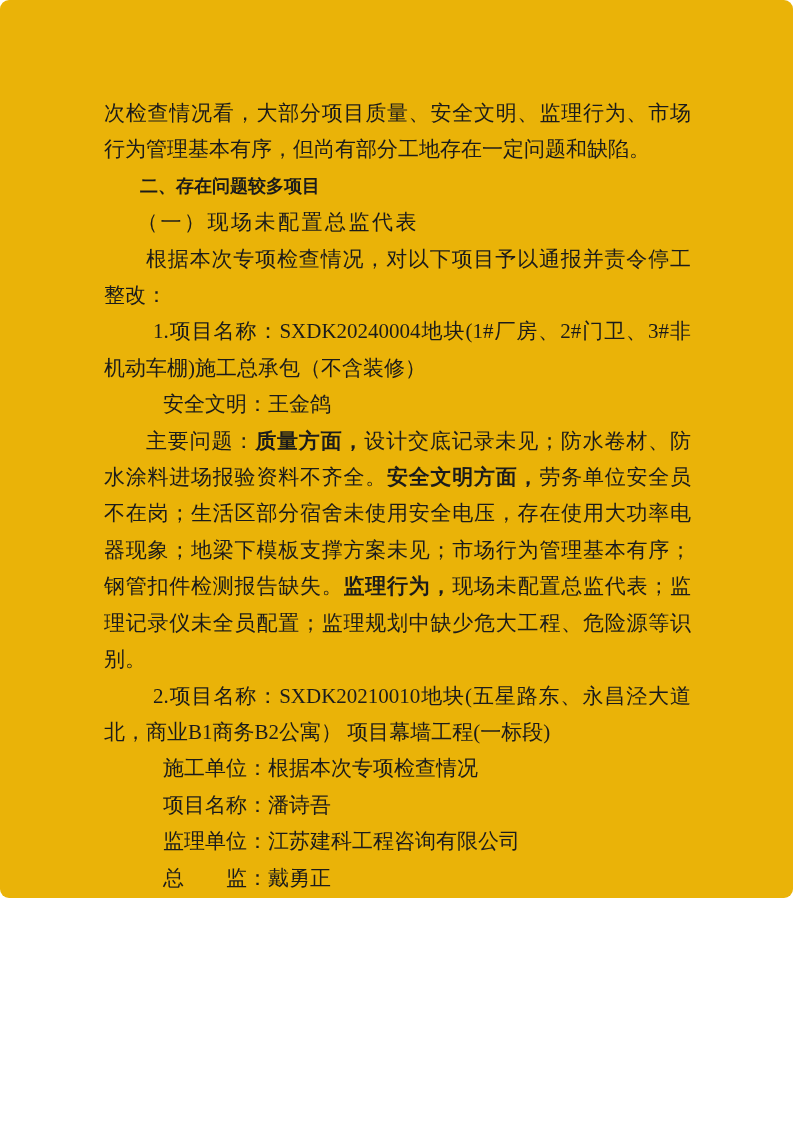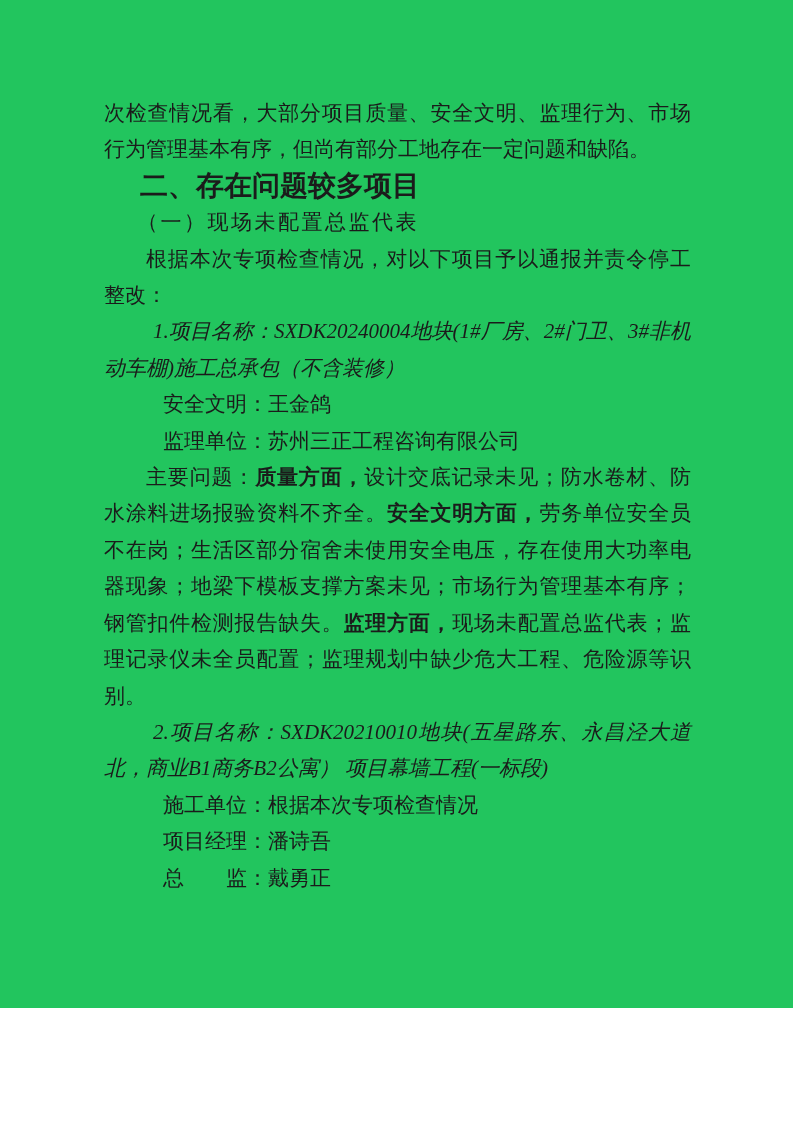--- a/index.html
+++ b/index.html
@@ -3,24 +3,25 @@
 <meta charset="utf-8">
 <style>
   html, body {
     margin: 0;
     padding: 0;
     background: #ffffff;
   }
   .page {
     position: relative;
     width: 793px;
-    height: 1008px;
-    background: #22c55e;
+    height: 898px;
+    background: #eab308;
     overflow: hidden;
     box-sizing: border-box;
+    border-radius: 9px;
   }
   .doc {
     box-sizing: border-box;
     padding: 95px 102px 0 104px;
     color: #1b1b1b;
     font-family: "Liberation Serif", "DejaVu Serif", serif;
     font-size: 21px;
     line-height: 36.4px;
   }
   p.para {
@@ -29,50 +30,50 @@
     text-align: justify;
     overflow-wrap: break-word;
   }
   
   .p-first { text-indent: 0; }
   
   .p-h1 {
     text-indent: 36px;
     font-family: "Liberation Sans", "DejaVu Sans", sans-serif;
     font-weight: bold;
-    font-size: 28px;
+    font-size: 18px;
   }
   
   .p-h2 {
     text-indent: 33px;
     letter-spacing: 2.5px;
   }
   
   .p-indent { text-indent: 42px; }
   
-  .p-num { text-indent: 49px; font-style: italic; }
+  .p-num { text-indent: 49px; }
   
   .p-label { text-indent: 59px; }
   
   .bold-run {
     font-weight: bold;
     font-family: Liberation Serif, serif;
   }
 </style>
 </head>
 <body>
 
 <div class="page">
   <div class="doc" style="color: rgb(27, 27, 27);">
       <p class="para p-first"><span>次检查情况看，大部分项目质量、安全文明、监理行为、市场行为管理基本有序，但尚有部分工地存在一定问题和缺陷。</span></p>
       <p class="para p-h1"><span>二、存在问题较多项目</span></p>
       <p class="para p-h2"><span>（一）现场未配置总监代表</span></p>
       <p class="para p-indent"><span>根据本次专项检查情况，对以下项目予以通报并责令停工整改：</span></p>
       <p class="para p-num"><span>1.项目名称：SXDK20240004地块(1#厂房、2#门卫、3#非机动车棚)施工总承包（不含装修）</span></p>
       <p class="para p-label"><span>安全文明：王金鸽</span></p>
-      <p class="para p-label"><span>监理单位：苏州三正工程咨询有限公司</span></p>
-      <p class="para p-indent"><span>主要问题：</span><span class="bold-run">质量方面，</span><span>设计交底记录未见；防水卷材、防水涂料进场报验资料不齐全。</span><span class="bold-run">安全文明方面，</span><span>劳务单位安全员不在岗；生活区部分宿舍未使用安全电压，存在使用大功率电器现象；地梁下模板支撑方案未见；市场行为管理基本有序；钢管扣件检测报告缺失。</span><span class="bold-run">监理方面，</span><span>现场未配置总监代表；监理记录仪未全员配置；监理规划中缺少危大工程、危险源等识别。</span></p>
+      <p class="para p-indent"><span>主要问题：</span><span class="bold-run">质量方面，</span><span>设计交底记录未见；防水卷材、防水涂料进场报验资料不齐全。</span><span class="bold-run">安全文明方面，</span><span>劳务单位安全员不在岗；生活区部分宿舍未使用安全电压，存在使用大功率电器现象；地梁下模板支撑方案未见；市场行为管理基本有序；钢管扣件检测报告缺失。</span><span class="bold-run">监理行为，</span><span>现场未配置总监代表；监理记录仪未全员配置；监理规划中缺少危大工程、危险源等识别。</span></p>
       <p class="para p-num"><span>2.项目名称：SXDK20210010地块(五星路东、永昌泾大道北，商业B1商务B2公寓） 项目幕墙工程(一标段)</span></p>
       <p class="para p-label"><span>施工单位：根据本次专项检查情况</span></p>
-      <p class="para p-label"><span>项目经理：潘诗吾</span></p>
+      <p class="para p-label"><span>项目名称：潘诗吾</span></p>
+      <p class="para p-label"><span>监理单位：江苏建科工程咨询有限公司</span></p>
       <p class="para p-label"><span>总　　监：戴勇正</span></p>
     </div>
 </div>
 
 </body></html>

